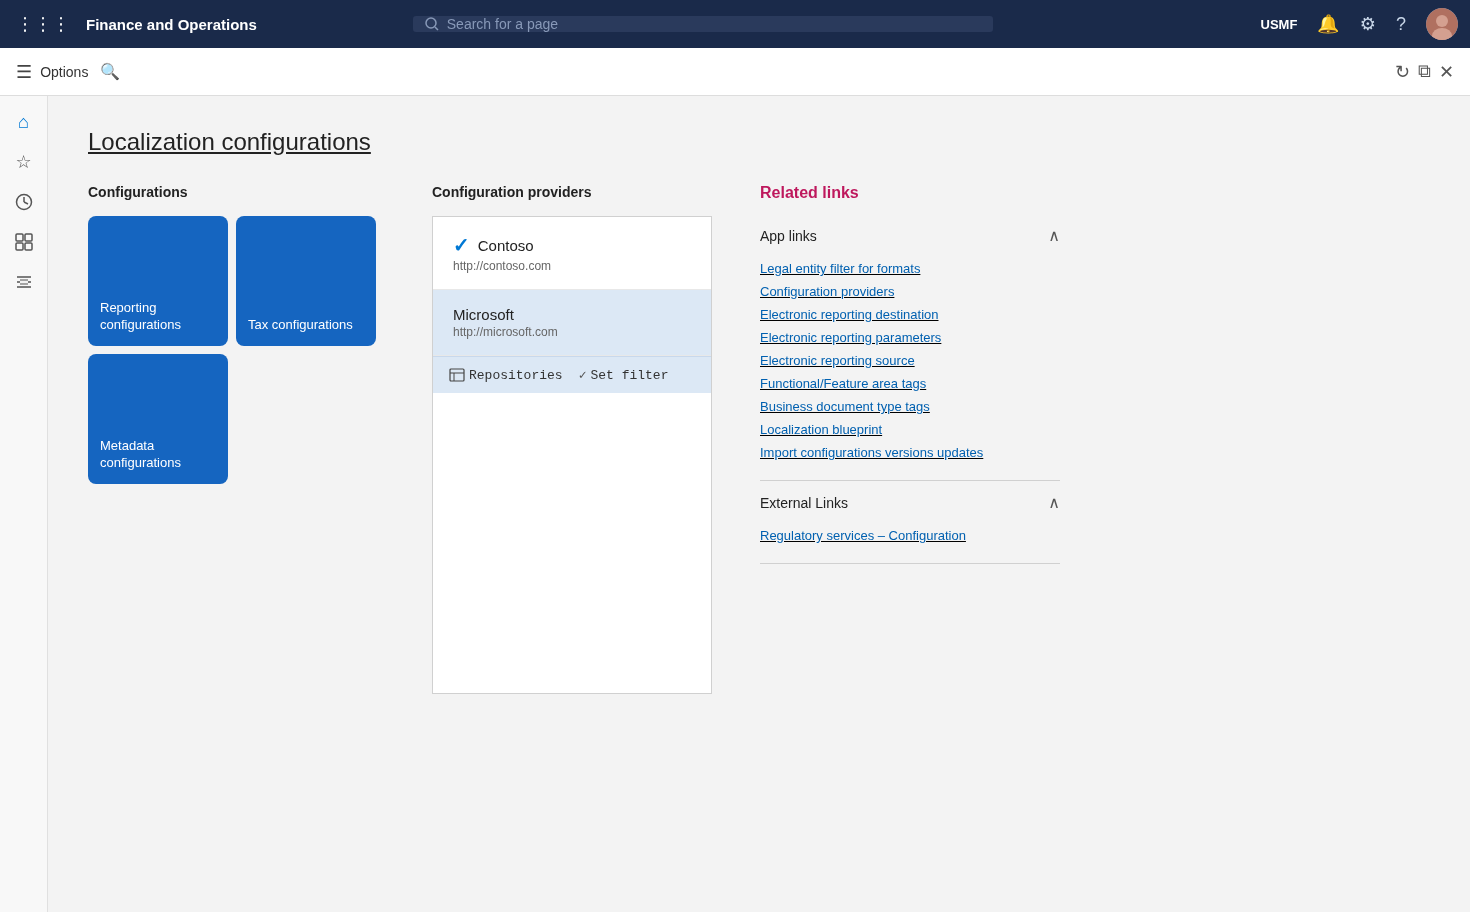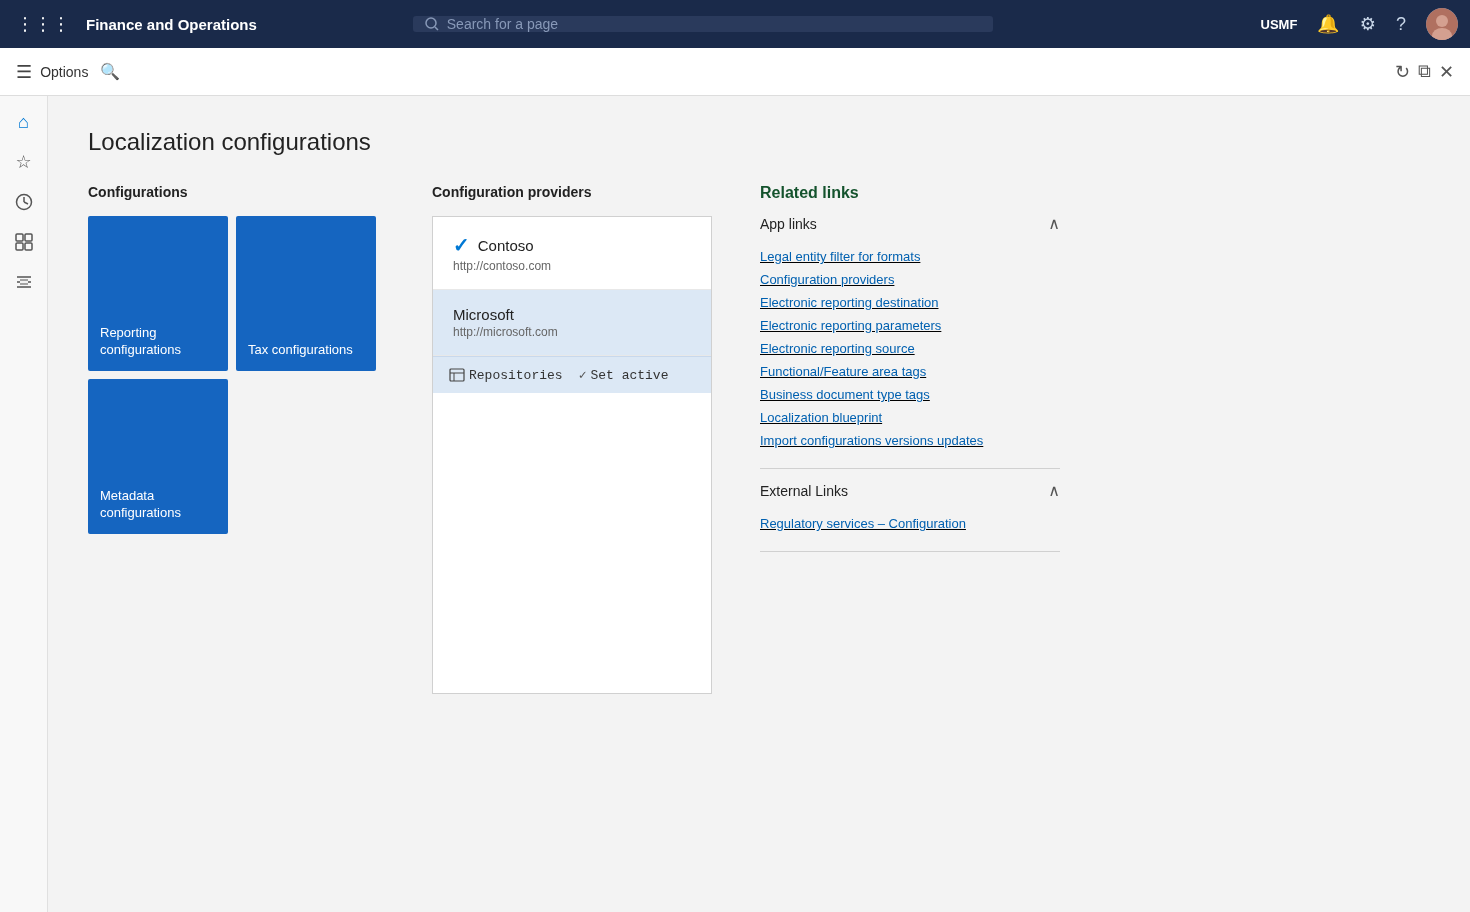--- a/index.html
+++ b/index.html
@@ -104,41 +104,41 @@
     .main-content {
       margin-top: 96px;
       margin-left: 48px;
       padding: 32px 40px;
       height: calc(912px - 96px);
       overflow-y: auto;
       background: #f3f3f3;
       display: flex;
       flex-direction: column;
     }
-    .page-title { font-size: 24px; font-weight: 300; color: #222; margin-bottom: 28px; }
+    .page-title { font-size: 24px; font-weight: 300; color: #222; margin-bottom: 28px; text-decoration: underline; }
 
     
     .content-row {
       display: flex;
       gap: 0;
       align-items: flex-start;
     }
 
     
     .section-title { font-size: 14px; font-weight: 600; color: #222; margin-bottom: 16px; }
     .configs-section { min-width: 320px; }
     .tiles-grid {
       display: grid;
       grid-template-columns: 140px 140px;
       gap: 8px;
     }
     .tile {
-      width: 140px; height: 155px;
+      width: 140px; height: 130px;
       background: #1565c0;
-      border-radius: 2px;
+      border-radius: 8px;
       display: flex;
       align-items: flex-end;
       padding: 12px;
       cursor: pointer;
       color: white;
       font-size: 13px;
       font-weight: 500;
       line-height: 1.3;
       transition: background 0.15s;
     }
@@ -176,21 +176,21 @@
       align-items: center;
       gap: 4px;
       background: none;
       border: none;
       padding: 0;
       font-family: Liberation Mono, monospace;
     }
 
     
     .related-links-section { margin-left: 48px; min-width: 300px; }
-    .related-title { font-size: 16px; font-weight: 600; color: #14532d; margin-bottom: 12px; }
+    .related-title { font-size: 16px; font-weight: 600; color: #be185d; margin-bottom: 24px; }
     .links-group-title {
       font-size: 14px;
       font-weight: 400;
       color: #222;
       display: flex;
       align-items: center;
       justify-content: space-between;
       margin-bottom: 12px;
       cursor: pointer;
     }
@@ -322,21 +322,21 @@
           <button class="provider-action-btn">
             <svg width="16" height="16" viewBox="0 0 16 16" fill="none">
               <rect x="1" y="2" width="14" height="12" rx="1" stroke="#444" stroke-width="1.2"></rect>
               <line x1="1" y1="6" x2="15" y2="6" stroke="#444" stroke-width="1"></line>
               <line x1="5" y1="6" x2="5" y2="14" stroke="#444" stroke-width="1"></line>
             </svg>
             <span>Repositories</span>
           </button>
           <button class="provider-action-btn">
             <span style="color:#555; font-size:13px;">✓</span>
-            <span>Set active</span>
+            <span>Set filter</span>
           </button>
         </div>
 
         <div style="height: 300px;"></div>
       </div>
     </div>
 
     <div class="related-links-section">
       <div class="related-title">Related links</div>
 

